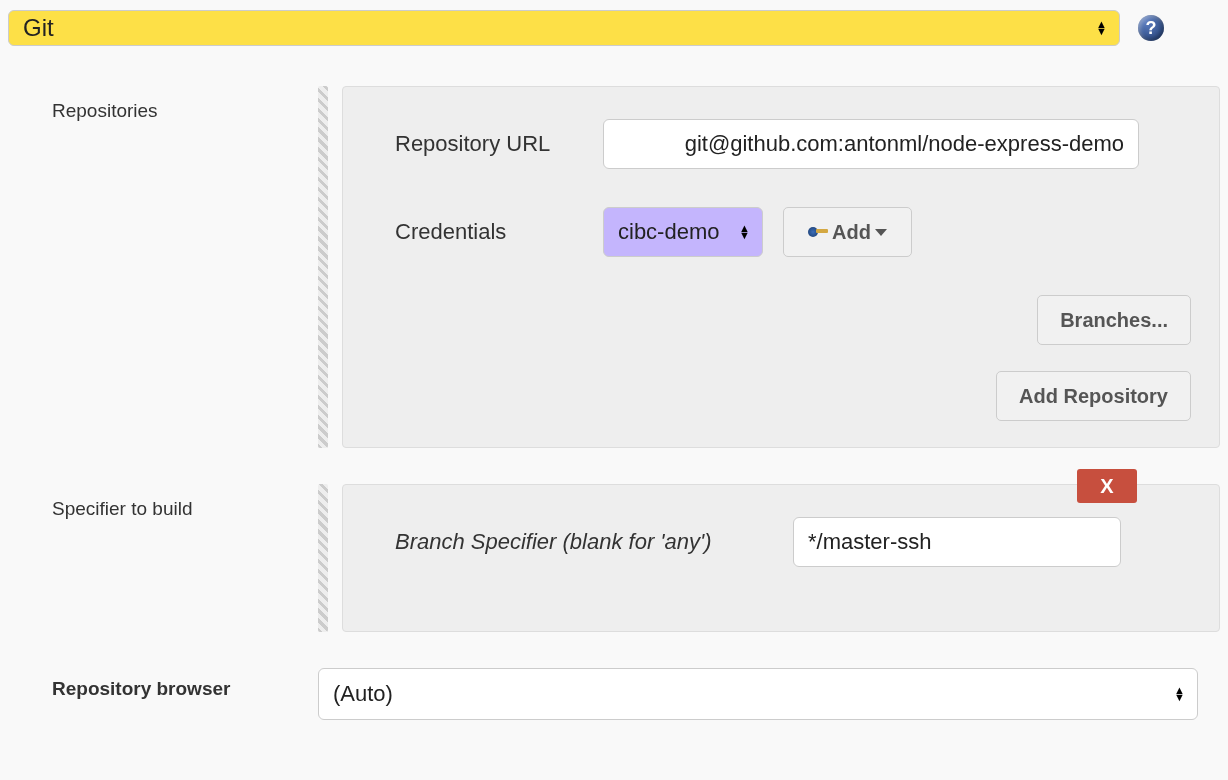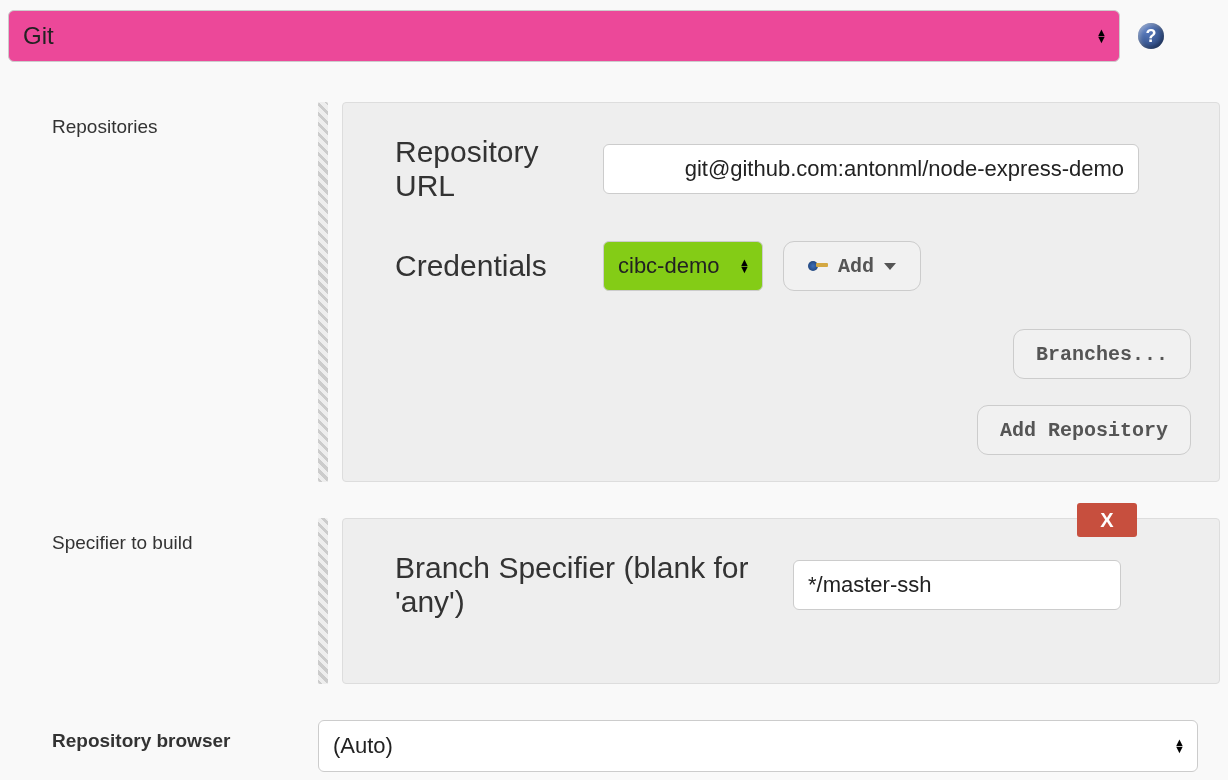--- a/index.html
+++ b/index.html
@@ -21,22 +21,22 @@
     }
     .top-select-row {
       display: flex;
       align-items: center;
       gap: 18px;
       padding: 0 8px;
       margin-bottom: 40px;
     }
     .main-select {
       flex: 0 0 1112px;
-      height: 52px;
-      background: #ec4899;
+      height: 36px;
+      background: #fde047;
       border: 1px solid #ccc;
       border-radius: 6px;
       padding: 0 38px 0 14px;
       font-size: 24px;
       color: #222;
       position: relative;
       display: flex;
       align-items: center;
       cursor: pointer;
     }
@@ -108,64 +108,63 @@
       position: relative;
       max-width: 880px;
     }
     .form-row {
       display: flex;
       align-items: center;
       gap: 20px;
       margin-bottom: 38px;
     }
     .form-row-label {
-      font-size: 30px;
+      font-size: 22px;
       color: #333;
       flex: 0 0 auto;
     }
     .text-input {
       background: #fff;
       border: 1px solid #ccc;
       border-radius: 6px;
       height: 50px;
       padding: 0 14px;
       font-size: 22px;
       color: #222;
     }
     .repo-url-row .form-row-label { width: 188px; }
     .repo-url-input { width: 536px; text-align: right; }
     .credentials-row .form-row-label { width: 188px; }
     .cred-select {
-      background: #84cc16;
+      background: #c4b5fd;
       border: 1px solid #ccc;
       border-radius: 6px;
       height: 50px;
       padding: 0 16px 0 14px;
       font-size: 22px;
       color: #222;
       position: relative;
       display: flex;
       align-items: center;
       cursor: pointer;
       width: 160px;
     }
     .btn {
       background: #f1f1f1;
       border: 1px solid #ccc;
-      border-radius: 11px;
+      border-radius: 5px;
       height: 50px;
       padding: 0 22px;
       font-size: 20px;
       font-weight: 600;
       color: #555;
       cursor: pointer;
       display: inline-flex;
       align-items: center;
-      gap: 10px;
-      font-family: Liberation Mono, monospace;
+      gap: 4px;
     }
     .add-dropdown-btn {
       height: 50px;
       padding: 0 24px;
     }
     .key-icon {
       width: 20px;
       height: 14px;
       position: relative;
     }
@@ -213,21 +212,21 @@
       font-size: 20px;
       font-weight: bold;
       width: 60px;
       height: 34px;
       display: flex;
       align-items: center;
       justify-content: center;
       border-radius: 3px;
       cursor: pointer;
     }
-    .branch-spec-row .form-row-label { width: 378px; }
+    .branch-spec-row .form-row-label { width: 378px; font-style: italic; }
     .branch-input { width: 328px; }
     .repo-browser-select {
       flex: 0 0 880px;
       height: 52px;
       background: #fff;
       border: 1px solid #ccc;
       border-radius: 6px;
       padding: 0 38px 0 14px;
       font-size: 22px;
       color: #222;

